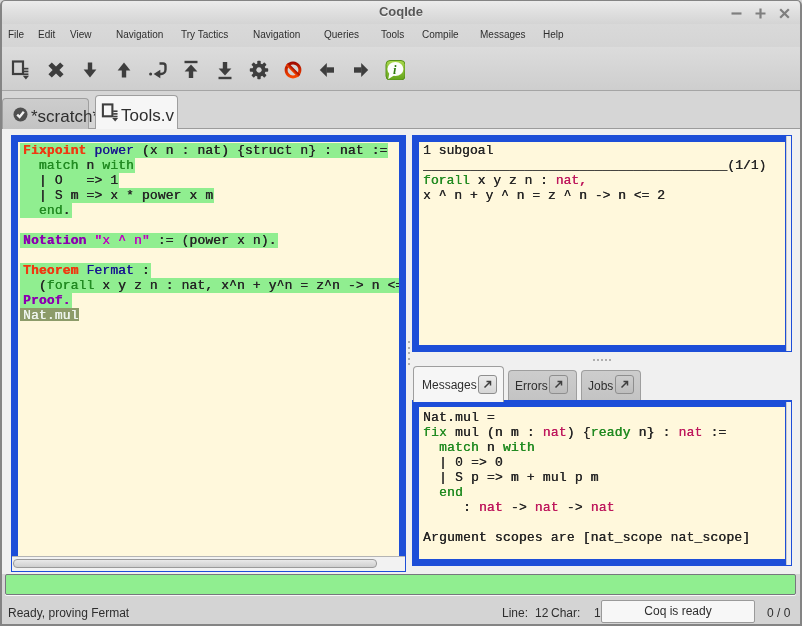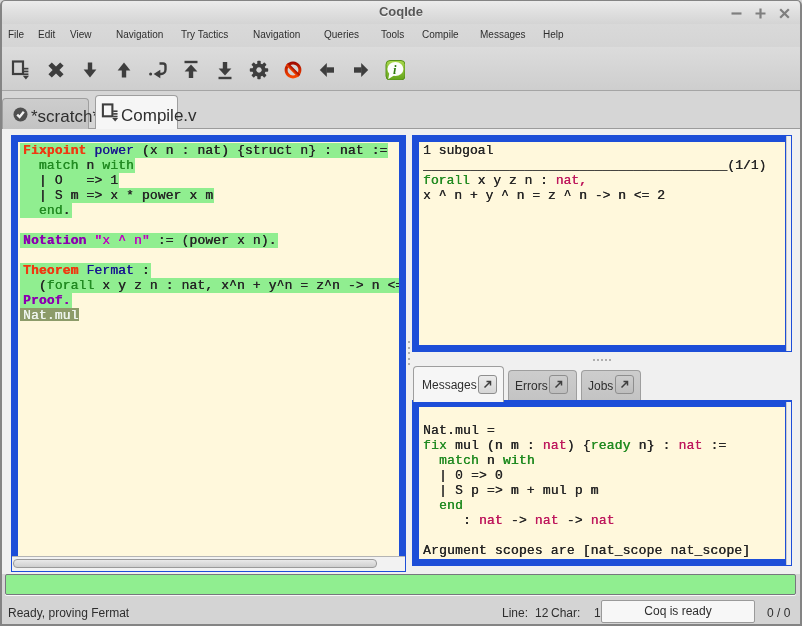--- a/index.html
+++ b/index.html
@@ -23,21 +23,21 @@
 .tabtxt { font-size:17px; color:#2e2e2e; }
 
 #page { left:2px; top:129px; width:798px; height:445px; background:#f0f0f0; }
 .frame { position:absolute; border:7px solid #1d4ed8; background:#fff8dc; overflow:hidden; }
 #editor { left:11px; top:135px; width:395px; height:437px; }
 #goals { left:412px; top:135px; width:380px; height:217px; }
 #messages { left:412px; top:400px; width:380px; height:166px; z-index:2; }
 pre { margin:0; font-family:"Liberation Mono",monospace; font-size:13px; line-height:15px; color:#262626; text-shadow:0.35px 0 0 currentColor; }
 #editor pre { padding:1px 0 0 5px; letter-spacing:0.12px; }
 #goals pre { padding:1px 0 0 4px; }
-#messages pre { padding:16px 0 0 4px; letter-spacing:0.18px; }
+#messages pre { padding:3px 0 0 4px; letter-spacing:0.18px; }
 .kr { color:#f03911; font-weight:bold; }
 .id { color:#17178f; }
 .kg { color:#228b22; }
 .kp { color:#8c00b0; font-weight:bold; }
 .str { color:#c000c0; }
 .bl { color:#be185d; }
 .hl { background:#90ee90; padding:0 1px 0 3px; margin-left:-3px; }
 .hlf { background:#90ee90; padding:0 40px 0 3px; margin-left:-3px; }
 .proc { background:linear-gradient(#8c9b69 0 13.5px, #fff8dc 13.5px); color:#eef4ee; padding:0 1px 0 3px; margin-left:-3px; }
 
@@ -169,21 +169,21 @@
 </svg>
 <div class="tabtxt abs" style="left:31px; top:107px;">*scratch*</div>
 <div id="tab2" class="abs"></div>
 <svg class="abs" style="left:101px; top:103px; width:19px; height:19px; z-index:6;" viewBox="0 0 20 20">
  <rect x="2" y="1.5" width="10" height="12.5" fill="none" stroke="#3e3e3e" stroke-width="2.2"></rect>
  <rect x="12.8" y="7.8" width="4.6" height="1.7" fill="#3e3e3e"></rect>
  <rect x="12.8" y="10.6" width="4.6" height="1.7" fill="#3e3e3e"></rect>
  <rect x="12.8" y="13.4" width="4.6" height="1.7" fill="#3e3e3e"></rect>
  <polygon points="11.8,15.8 18,15.8 14.9,19.6" fill="#3e3e3e"></polygon>
 </svg>
-<div class="tabtxt abs" style="left:121px; top:106px; z-index:6;">Compile.v</div>
+<div class="tabtxt abs" style="left:121px; top:106px; z-index:6;">Tools.v</div>
 
 <div id="page" class="abs"></div>
 <div id="editor" class="frame">
     <pre><span class="hl"><span class="kr">Fixpoint</span> <span class="id">power</span> (x n : nat) {struct n} : nat :=</span>
 <span class="hl">  <span class="kg">match</span> n <span class="kg">with</span></span>
 <span class="hl">  | O   =&gt; 1</span>
 <span class="hl">  | S m =&gt; x * power x m</span>
 <span class="hl">  <span class="kg">end</span>.</span>
 
 <span class="hl"><span class="kp">Notation</span> <span class="str">"x ^ n"</span> := (power x n).</span>

